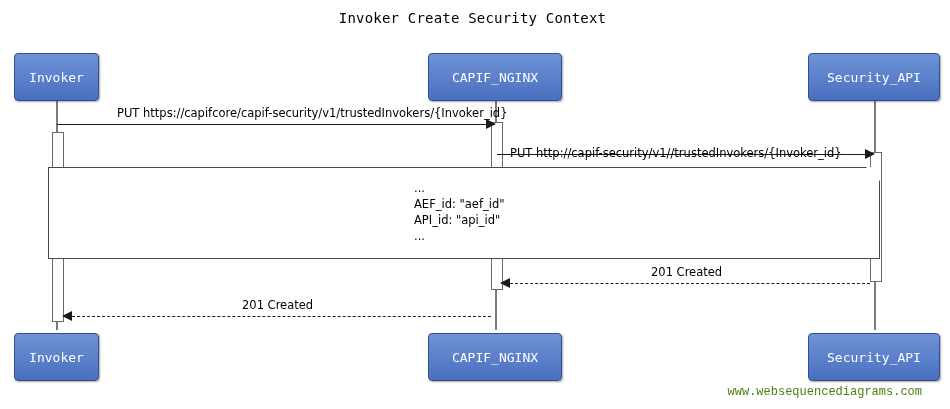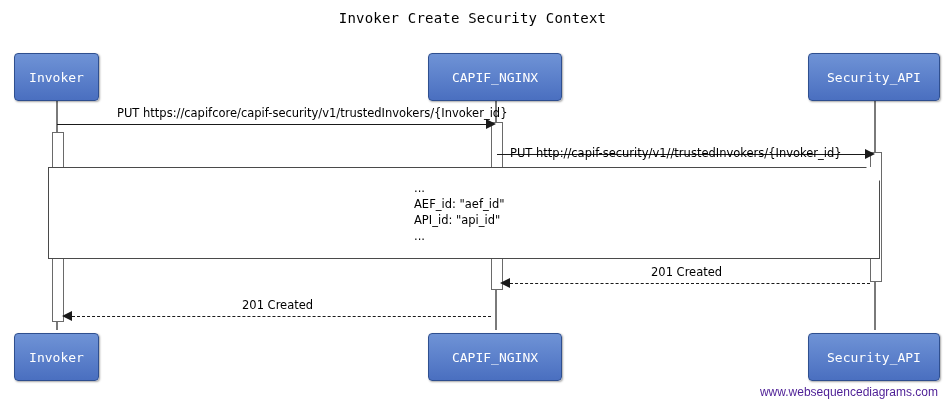--- a/index.html
+++ b/index.html
@@ -107,25 +107,25 @@
     left: 365px;
     top: 12px;
     font-size: 11.5px;
     line-height: 16px;
     color: #000000;
     font-family: "DejaVu Sans", sans-serif;
     white-space: pre;
   }
   .footer {
     position: absolute;
-    right: 12px;
+    right: 28px;
     bottom: 10px;
     font-size: 12px;
-    color: #4c1d95;
-    font-family: Liberation Sans, sans-serif;
+    color: #4d7c0f;
+    font-family: Liberation Mono, monospace;
   }
 </style>
 </head>
 <body>
 
 <div id="canvas">
 
   <div class="title">Invoker Create Security Context</div>
 
   <div class="lifeline" style="left:56px;"></div>

